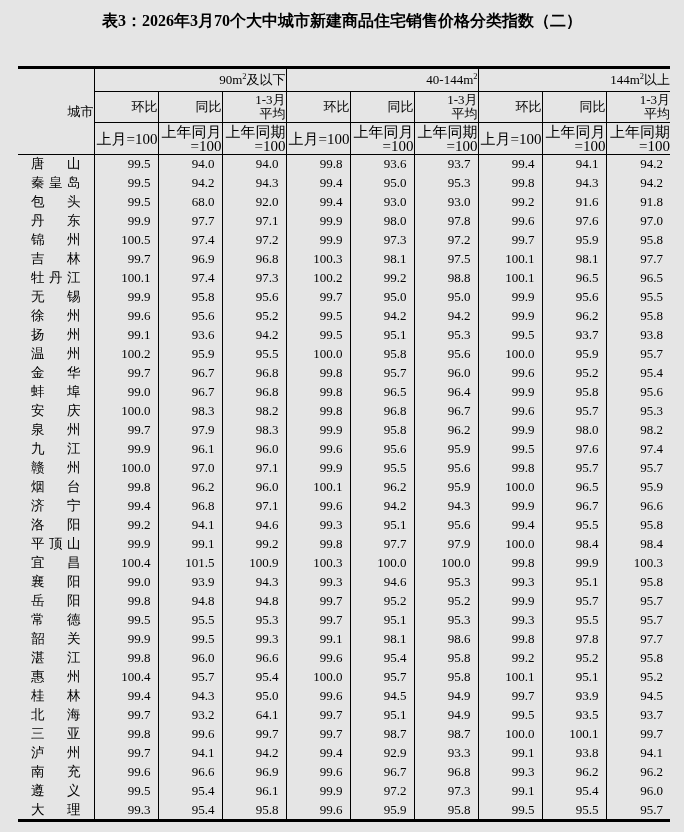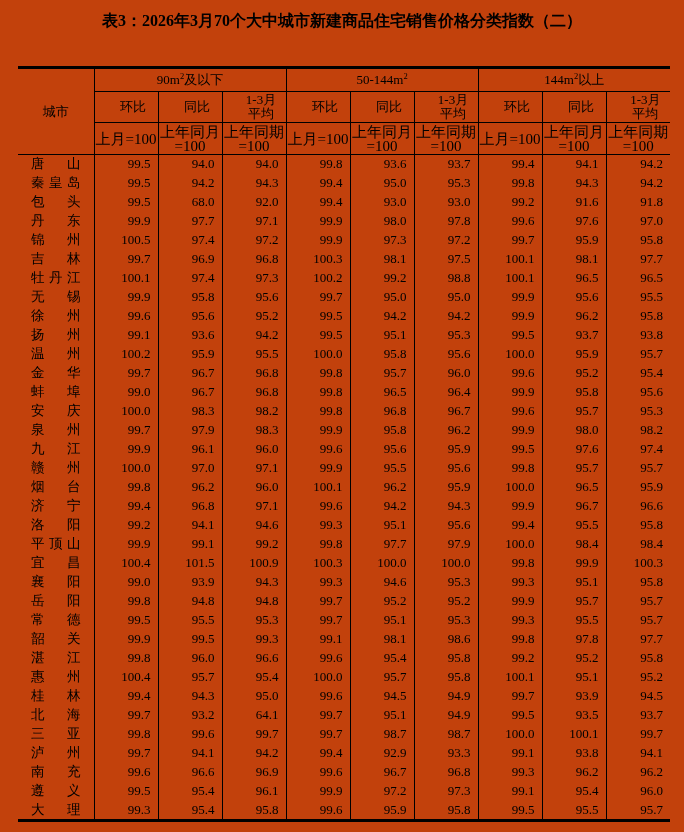--- a/index.html
+++ b/index.html
@@ -4,42 +4,42 @@
 <style>
   html, body {
     margin: 0;
     padding: 0;
     background: #ffffff;
     width: 684px;
     height: 832px;
     color: #000;
     font-family: "Liberation Serif", "DejaVu Serif", serif;
   }
-  .page { width: 684px; height: 832px; overflow: hidden; background: #c2410c; }
+  .page { width: 684px; height: 832px; overflow: hidden; background: #e5e5e5; }
   .title {
     margin: 10px 0 0 0;
     text-align: center;
     font-size: 16px;
     font-weight: bold;
     line-height: 22px;
     font-family: "Liberation Serif", "DejaVu Serif", serif;
   }
   table.price-table {
     border-collapse: collapse;
     table-layout: fixed;
     width: 652px;
     margin: 34px 0 0 18px;
     border-top: 3px solid #000;
     border-bottom: 3px solid #000;
   }
   col.city-col { width: 76px; }
   col.num-col { width: 64px; }
   th, td { padding: 0; font-weight: normal; vertical-align: middle; }
   th:not(:last-child), td:not(:last-child) { border-right: 1px solid #000; }
-  thead th { border-bottom: 1px solid #000; text-align: center; }
+  thead th { border-bottom: 1px solid #000; text-align: right; }
   .group-row th { height: 22px; font-size: 13px; }
   .metric-row th { height: 30px; font-size: 13px; line-height: 14px; white-space: pre-line; padding-left: 14px; }
   .base-row th { height: 31px; font-size: 15px; line-height: 14px; white-space: pre-line; }
   .city-th { font-size: 13.5px; }
   sup { font-size: 8.5px; line-height: 0; }
   tbody tr { height: 19px; }
   tbody td { font-size: 13px; }
   td.num { text-align: right; padding-right: 7px; }
   td.city-cell .city-name {
     display: flex;
@@ -66,21 +66,21 @@
         <col class="num-col">
       <col class="num-col">
         <col class="num-col">
         <col class="num-col">
     </colgroup>
     <thead>
       <tr class="group-row" id="group-row">
         <th class="city-th" rowspan="3">城市</th>
 
       <th colspan="3"><span>90m</span><sup>2</sup><span>及以下</span></th>
-          <th colspan="3"><span>50-144m</span><sup>2</sup><span></span></th>
+          <th colspan="3"><span>40-144m</span><sup>2</sup><span></span></th>
           <th colspan="3"><span>144m</span><sup>2</sup><span>以上</span></th>
         </tr>
       <tr class="metric-row" id="metric-row">
 
       <th>环比</th>
           <th>同比</th>
           <th>1-3月
 平均</th>
           <th>环比</th>
           <th>同比</th>

